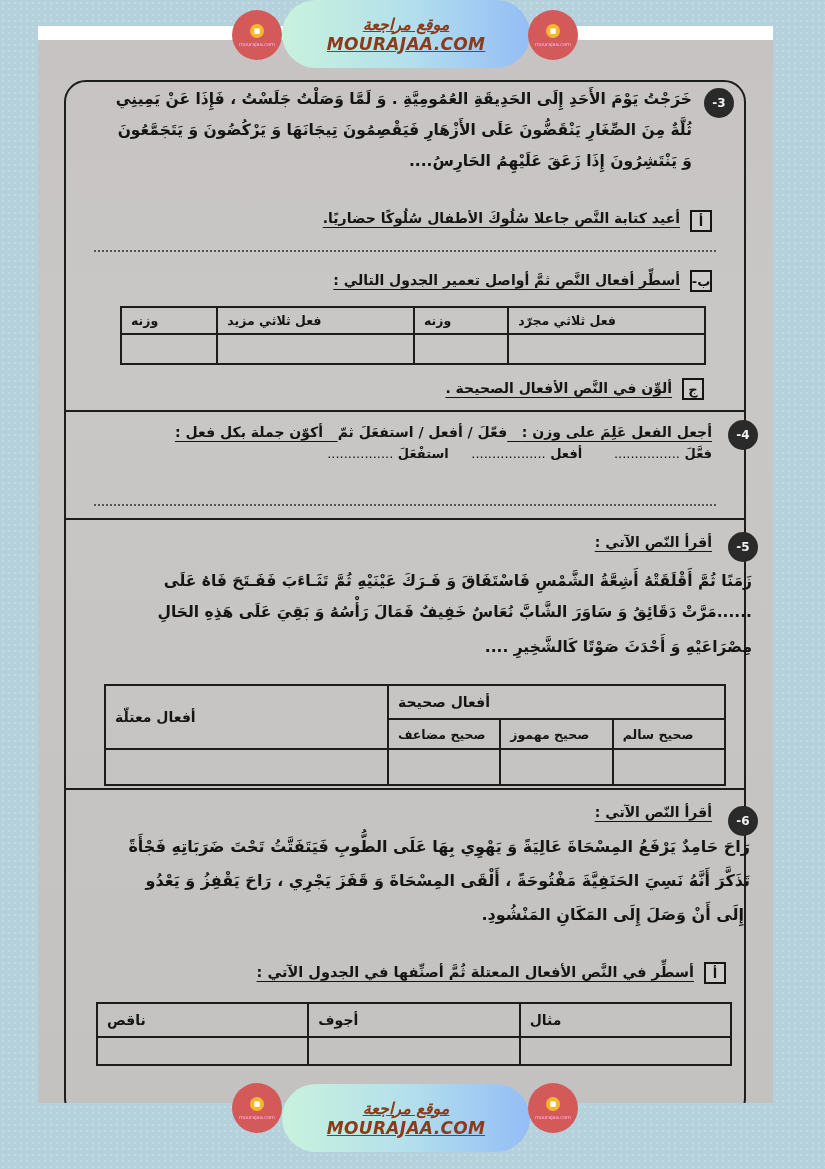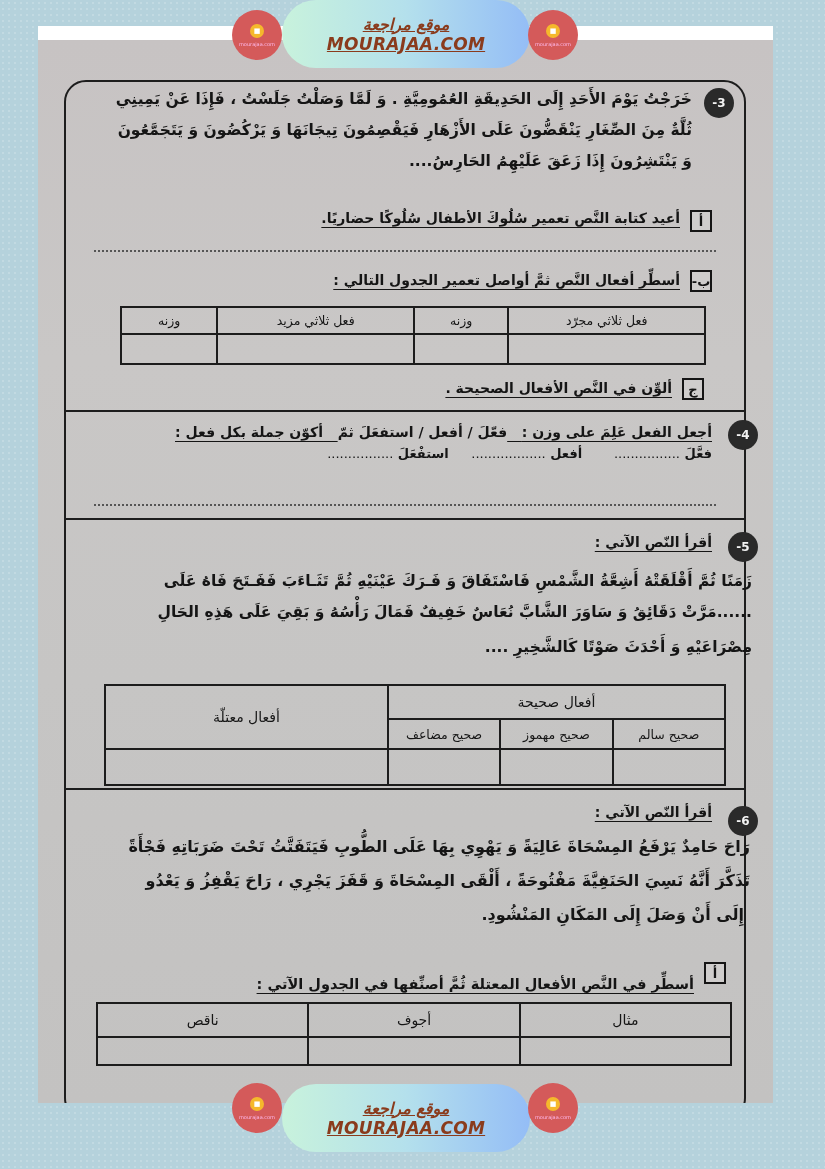--- a/index.html
+++ b/index.html
@@ -44,22 +44,22 @@
   .para { position: absolute; right: 54px; font-size: 15.5px; line-height: 31px; }
   .q-line { position: absolute; font-size: 14px; text-decoration: underline; text-underline-offset: 4px; }
   .qbox {
     position: absolute; width: 22px; height: 22px; border: 2px solid #151515;
     font-size: 13px; font-weight: bold; display: flex; align-items: center; justify-content: center;
     background: #cfcdcc;
   }
   .dots { position: absolute; border-top: 2px dotted #555; height: 0; }
   table { position: absolute; border-collapse: collapse; direction: rtl; }
   td, th {
-    border: 2px solid #1c1c1c; font-family: "DejaVu Sans", sans-serif; font-weight: normal;
-    font-size: 12.5px; color: #151515; text-align: center; padding: 0 16px;
+    border: 2px solid #1c1c1c; font-family: "DejaVu Sans", sans-serif; font-weight: bold;
+    font-size: 12.5px; color: #151515; text-align: left; padding: 0 9px;
   }
   .fill-line { position: absolute; font-size: 13px; }
   
   .wm-pill {
     position: absolute; width: 248px; height: 68px; border-radius: 34px;
     background: linear-gradient(90deg, #c8f2dc 0%, #b4e0ec 50%, #94bdf6 100%);
     display: flex; flex-direction: column; align-items: center; justify-content: center;
     color: #8a3b1c; font-weight: bold; font-style: italic;
   }
   .wm-pill .ar-t { font-family: "DejaVu Sans", sans-serif; font-size: 16px; text-decoration: underline; direction: rtl; }
@@ -84,21 +84,21 @@
     </div>
 
     <div class="section first" style="top:40px;height:330px;">
       <div class="badge" style="right:14px;top:10px;">3-</div>
       <div class="ar para" style="top:4px;">
         <div>خَرَجْتُ يَوْمَ الأَحَدِ إِلَى الحَدِيقَةِ العُمُومِيَّةِ . وَ لَمَّا وَصَلْتُ جَلَسْتُ ، فَإِذَا عَنْ يَمِينِي</div>
         <div>ثُلَّةٌ مِنَ الصِّغَارِ يَنْقَضُّونَ عَلَى الأَزْهَارِ فَيَقْصِمُونَ تِيجَانَهَا وَ يَرْكُضُونَ وَ يَتَجَمَّعُونَ</div>
         <div>وَ يَنْتَشِرُونَ إِذَا زَعَقَ عَلَيْهِمُ الحَارِسُ....</div>
       </div>
       <div class="qbox ar" style="right:34px;top:130px;">أ</div>
-      <div class="ar q-line" style="right:66px;top:130px;">أعيد كتابة النَّص تعمير سُلُوكَ الأطفال سُلُوكًا حضاريًا.</div>
+      <div class="ar q-line" style="right:66px;top:130px;">أعيد كتابة النَّص جاعلا سُلُوكَ الأطفال سُلُوكًا حضاريًا.</div>
       <div class="dots" style="right:30px;left:30px;top:170px;"></div>
       <div class="qbox ar" style="right:34px;top:190px;">ب-</div>
       <div class="ar q-line" style="right:66px;top:192px;">أسطِّر أفعال النَّص ثمَّ أواصل تعمير الجدول التالي :</div>
       <table style="right:40px;top:226px;width:586px;">
         <tbody>
             <tr style="height:27px;">
           <td style="width:196px;">فعل ثلاثي مجرّد</td>
           <td style="width:94px;">وزنه</td>
           <td style="width:196px;">فعل ثلاثي مزيد</td>
           <td style="width:96px;">وزنه</td>
@@ -168,21 +168,21 @@
 
     <div class="section" style="top:748px;height:300px;">
       <div class="badge" style="right:-10px;top:18px;">6-</div>
       <div class="ar q-line" style="right:34px;top:14px;">أقرأ النّص الآتي :</div>
       <div class="ar para" style="right:-4px;top:40px;font-size:16px;line-height:34px;">
         <div>رَاحَ حَامِدٌ يَرْفَعُ المِسْحَاةَ عَالِيَةً وَ يَهْوِي بِهَا عَلَى الطُّوبِ فَيَتَفَتَّتُ تَحْتَ ضَرَبَاتِهِ فَجْأَةً</div>
         <div>تَذَكَّرَ أَنَّهُ نَسِيَ الحَنَفِيَّةَ مَفْتُوحَةً ، أَلْقَى المِسْحَاةَ وَ قَفَزَ يَجْرِي ، رَاحَ يَقْفِزُ وَ يَعْدُو</div>
         <div style="margin-right:6px;">إِلَى أَنْ وَصَلَ إِلَى المَكَانِ المَنْشُودِ.</div>
       </div>
       <div class="qbox ar" style="right:20px;top:172px;">أ</div>
-      <div class="ar q-line" style="right:52px;top:186px;font-size:14.5px;text-align:right;">أسطِّر في النَّص الأفعال المعتلة ثُمَّ أصنِّفها في الجدول الآتي :</div>
+      <div class="ar q-line" style="right:52px;top:174px;font-size:14.5px;text-align:right;">أسطِّر في النَّص الأفعال المعتلة ثُمَّ أصنِّفها في الجدول الآتي :</div>
       <table style="right:14px;top:212px;width:636px;">
         <tbody>
             <tr style="height:34px;">
           <td style="width:212px;font-size:14px;">مثال</td>
           <td style="width:212px;font-size:14px;">أجوف</td>
           <td style="width:212px;font-size:14px;">ناقص</td>
         </tr>
         <tr style="height:28px;">
           <td></td>
           <td></td>

